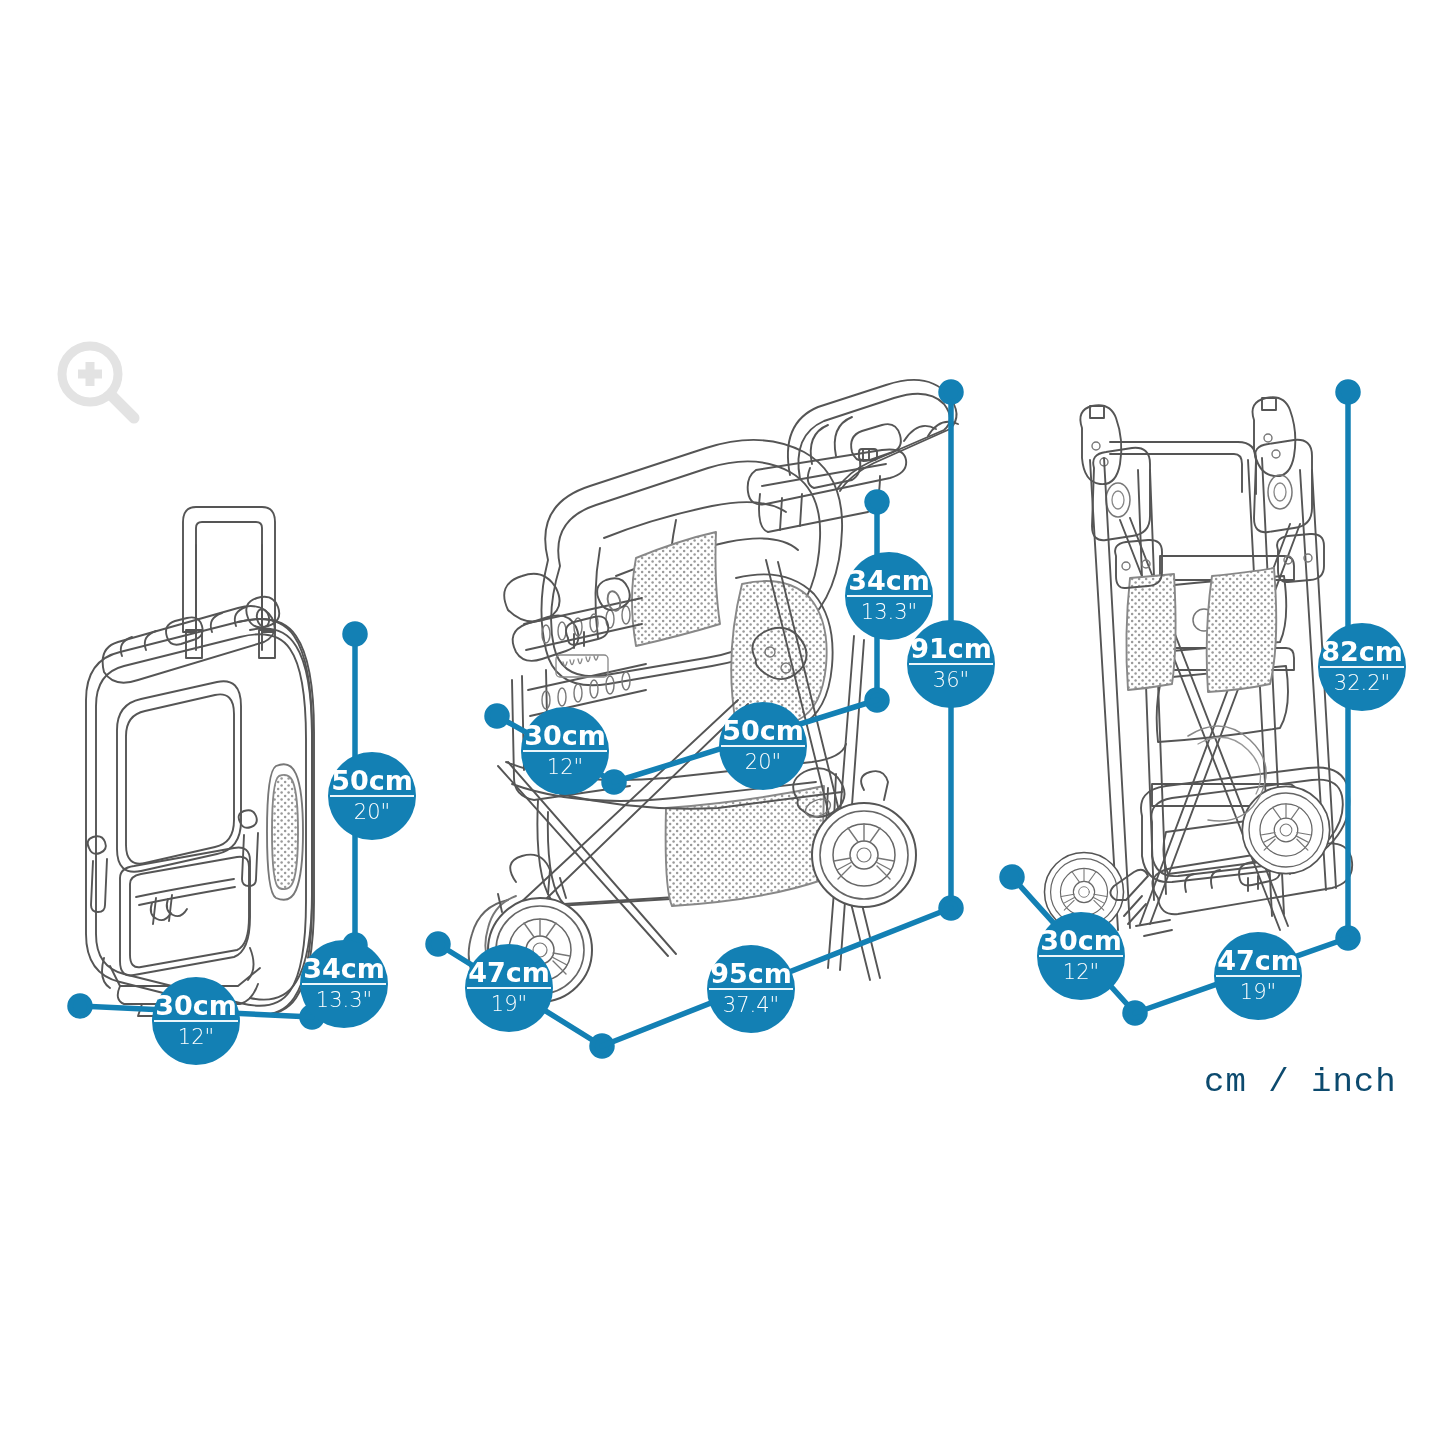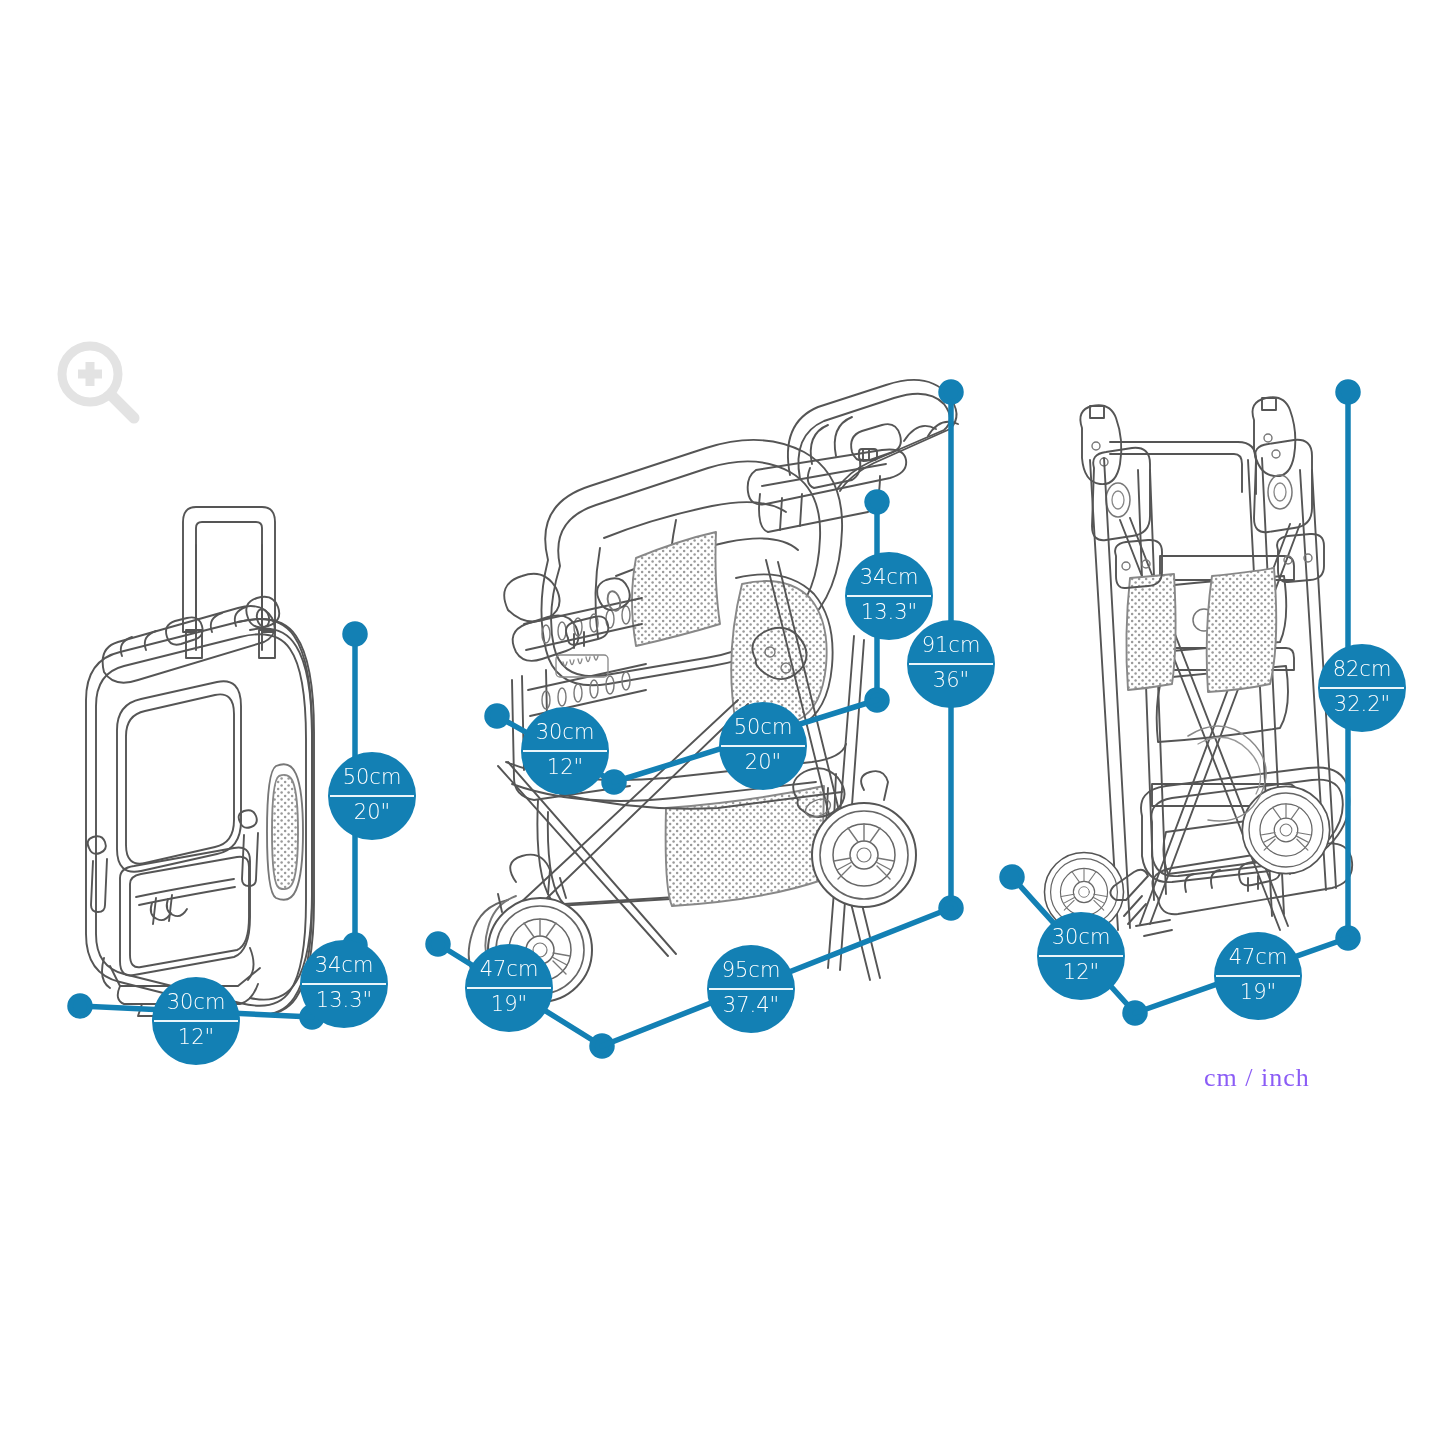--- a/index.html
+++ b/index.html
@@ -1,26 +1,26 @@
 <!DOCTYPE html>
 <html><head>
 <meta charset="utf-8">
 <style>
   html,body{margin:0;padding:0;background:#ffffff;}
   body{width:1445px;height:1445px;font-family:"Liberation Sans",sans-serif;overflow:hidden;}
   #stage{position:relative;width:1445px;height:1445px;background:#fff;}
   #art{position:absolute;left:0;top:0;width:1445px;height:1445px;}
   .zoom-icon{position:absolute;left:52px;top:336px;width:92px;height:92px;}
-  .caption{position:absolute;left:1204px;top:1063px;font-size:26px;letter-spacing:1px;
-           color:#8b5cf6;font-family:Liberation Serif, serif;font-weight:300;white-space:nowrap;}
+  .caption{position:absolute;left:1204px;top:1063px;font-size:34px;letter-spacing:1px;
+           color:#0c4a6e;font-family:Liberation Mono, monospace;font-weight:300;white-space:nowrap;}
   .badge{position:absolute;width:88px;height:88px;border-radius:50%;
          background:#1380b4;color:#ffffff;z-index:30;}
   .badge .cmv,.badge .inv{position:absolute;left:0;width:100%;text-align:center;
          font-family:"DejaVu Sans",sans-serif;font-weight:300;white-space:nowrap;}
-  .badge .cmv{top:13px;font-size:21px;}
+  .badge .cmv{top:13px;font-size:27px;font-weight:bold;}
   .badge .inv{top:48px;font-size:21px;}
   .badge .rule{position:absolute;left:2px;top:43px;width:84px;height:2px;background:#eaf6fb;}
 </style>
 </head>
 <body>
 
 <div id="stage">
 
   <svg id="art" viewBox="0 0 1445 1445">
     <defs>
@@ -338,21 +338,21 @@
       <div class="badge" style="left: 465px; top: 944px;">
         <div class="cmv">47cm</div>
         <div class="rule"></div>
         <div class="inv">19"</div>
       </div>
       <div class="badge" style="left: 707px; top: 945px;">
         <div class="cmv">95cm</div>
         <div class="rule"></div>
         <div class="inv">37.4"</div>
       </div>
-      <div class="badge" style="left: 1318px; top: 644px;">
+      <div class="badge" style="left: 1318px; top: 623px;">
         <div class="cmv">82cm</div>
         <div class="rule"></div>
         <div class="inv">32.2"</div>
       </div>
       <div class="badge" style="left: 1037px; top: 912px;">
         <div class="cmv">30cm</div>
         <div class="rule"></div>
         <div class="inv">12"</div>
       </div>
       <div class="badge" style="left: 1214px; top: 932px;">

